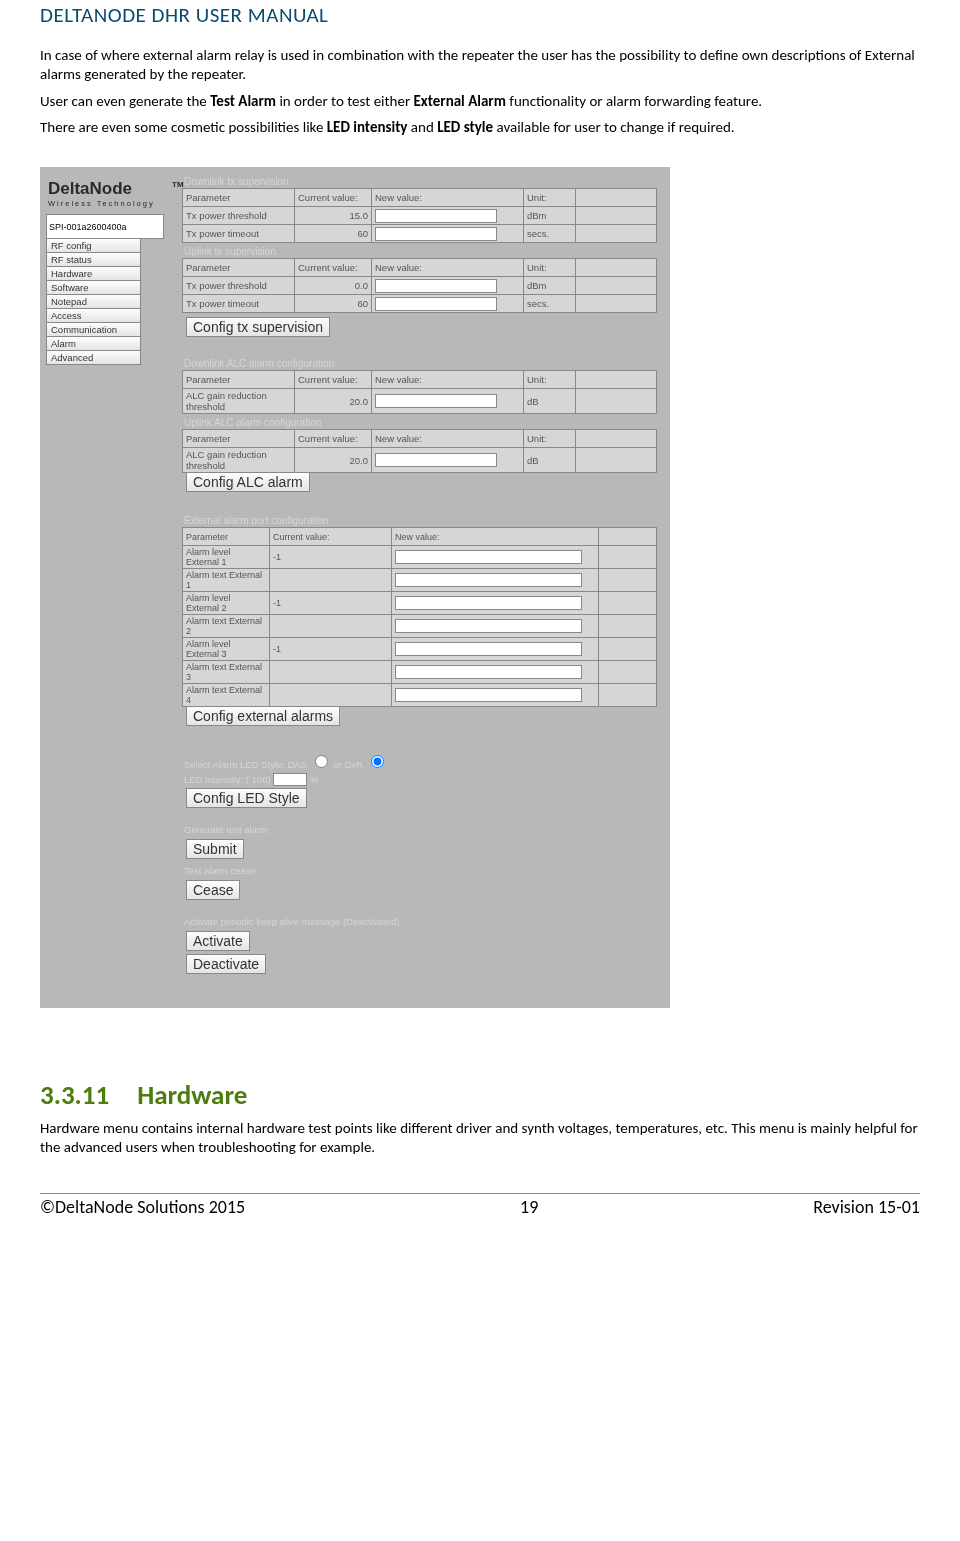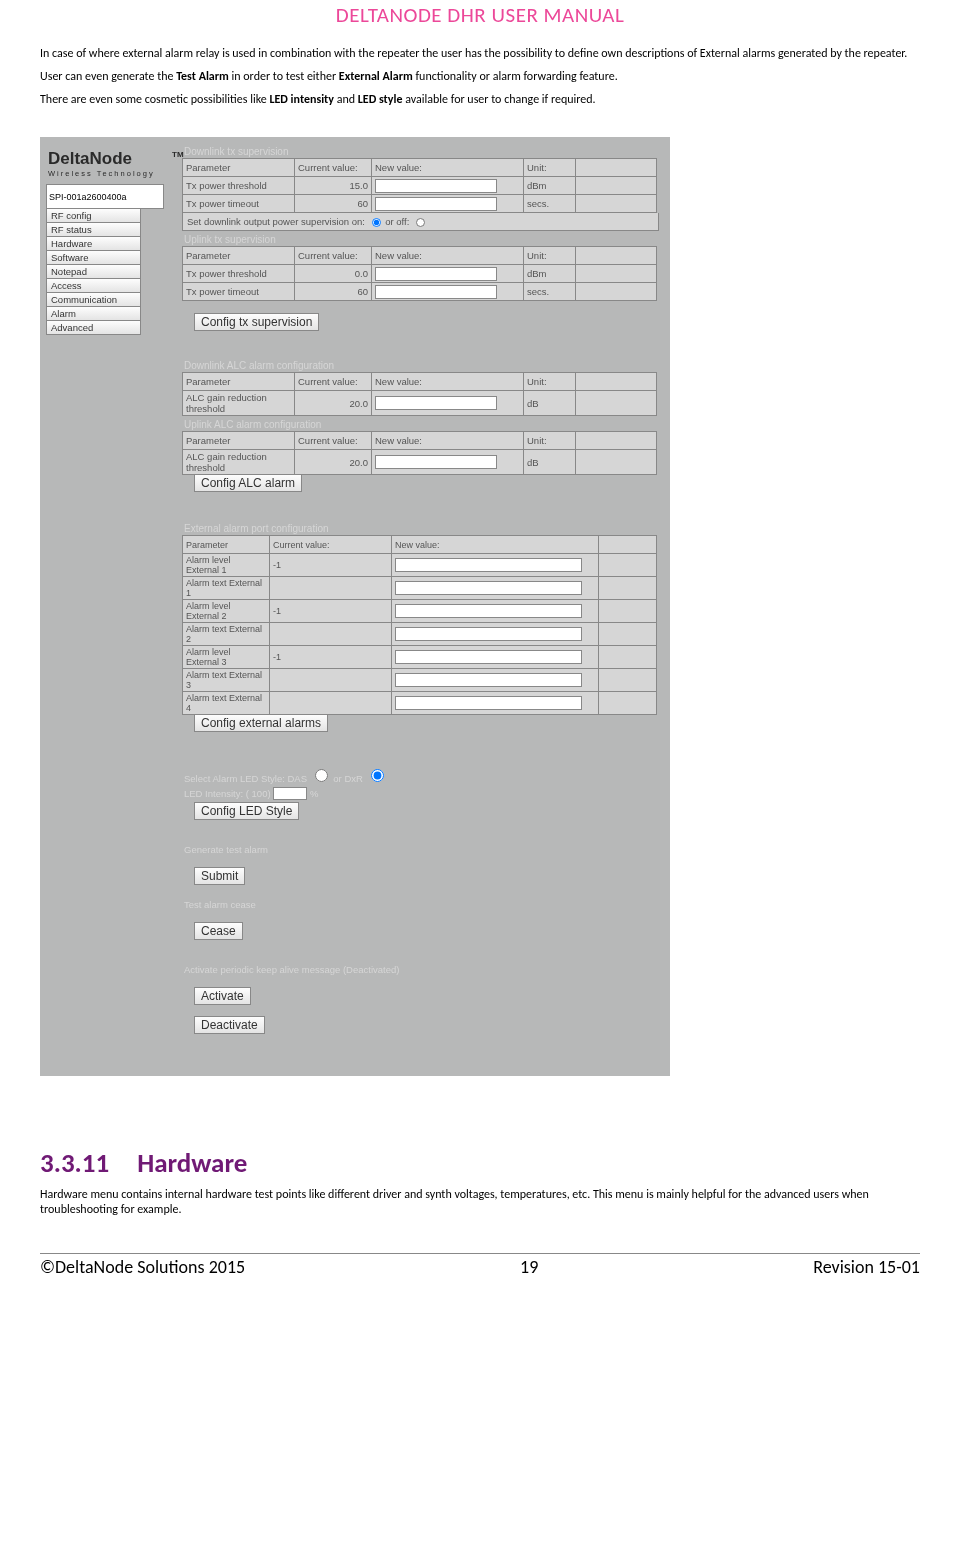--- a/index.html
+++ b/index.html
@@ -7,28 +7,27 @@
     padding: 0;
     font-family: Calibri, Arial, sans-serif;
     color: #000;
     width: 960px;
     background: #fff;
   }
   .page {
     padding: 0 40px;
   }
   .doc-title {
-    text-align: center;
-    color: #ec4899;
+    color: #0c4a6e;
     font-size: 21px;
     letter-spacing: 0.5px;
     margin: 2px 0 18px 0;
   }
   .para {
-    font-size: 12px;
+    font-size: 15px;
     line-height: 1.25;
     margin: 8px 0;
   }
   .screenshot {
     background: #b7b8b8;
     width: 630px;
     margin: 30px 0 10px 0;
     padding: 6px 0 30px 0;
     font-family: Verdana, Arial, sans-serif;
     font-size: 10px;
@@ -120,24 +119,24 @@
     background:#d6d6d6;
   }
   .radio-row input[type=radio]{
     margin: 0 2px 0 4px;
     vertical-align: middle;
     width: 9px; height:9px;
   }
   .btn {
     background: linear-gradient(#fdfdfd,#e4e4e4);
     border: 1px solid #888;
-    font-size: 12px;
+    font-size: 14px;
     padding: 1px 6px;
     color: #333;
-    margin: 12px;
+    margin: 4px;
     display:inline-block;
   }
   table.ext {
     border-collapse: collapse;
     width: 475px;
     background: #d6d6d6;
   }
   table.ext td, table.ext th {
     border: 1px solid #888;
     font-size: 9px;
@@ -161,21 +160,21 @@
   }
   .led-input {
     width: 32px;
     height: 11px;
     border: 1px solid #888;
     background: #fff;
     font-size: 9px;
     padding:0;
   }
   .section-heading {
-    color: #701a75;
+    color: #4d7c0f;
     font-size: 27px;
     margin: 70px 0 6px 0;
   }
   .section-heading .num { margin-right: 28px; }
   .footer {
     border-top: 1px solid #888;
     margin: 36px 40px 0 40px;
     padding-top: 2px;
     display: flex;
     justify-content: space-between;
@@ -239,25 +238,20 @@
           </tr>
           <tr>
             <td>Tx power timeout</td>
             <td class="vcol">60</td>
             <td><input class="txt" style=""></td>
             <td>secs.</td>
                 <td></td>
           </tr>
         </tbody>
           </table>
-        <div class="radio-row">
-          <span>Set downlink output power supervision on:</span>
-          <input type="radio" checked="" style=""><span>  or off:</span>
-          <input type="radio" style="">
-        </div>
 
         <div class="sect-title">Uplink tx supervision</div>
         <table class="cfg">
           <tbody>
               <tr>
             <th style="width:105px">Parameter</th>
             <th style="width:70px">Current value:</th>
             <th style="width:145px">New value:</th>
             <th style="width:45px">Unit:</th>
             <th></th>

